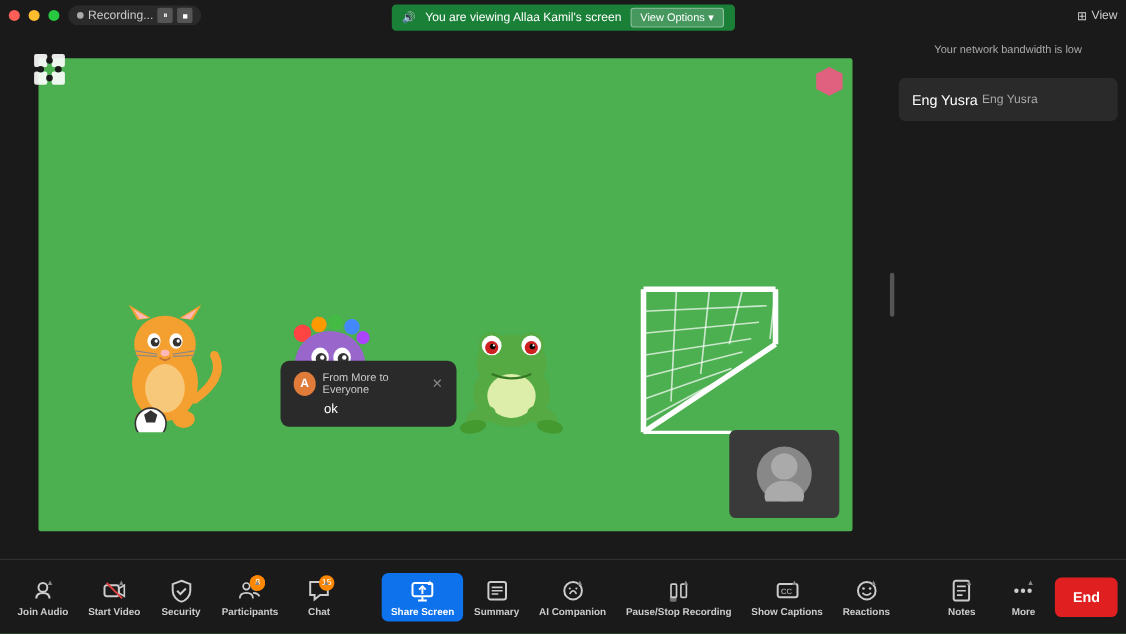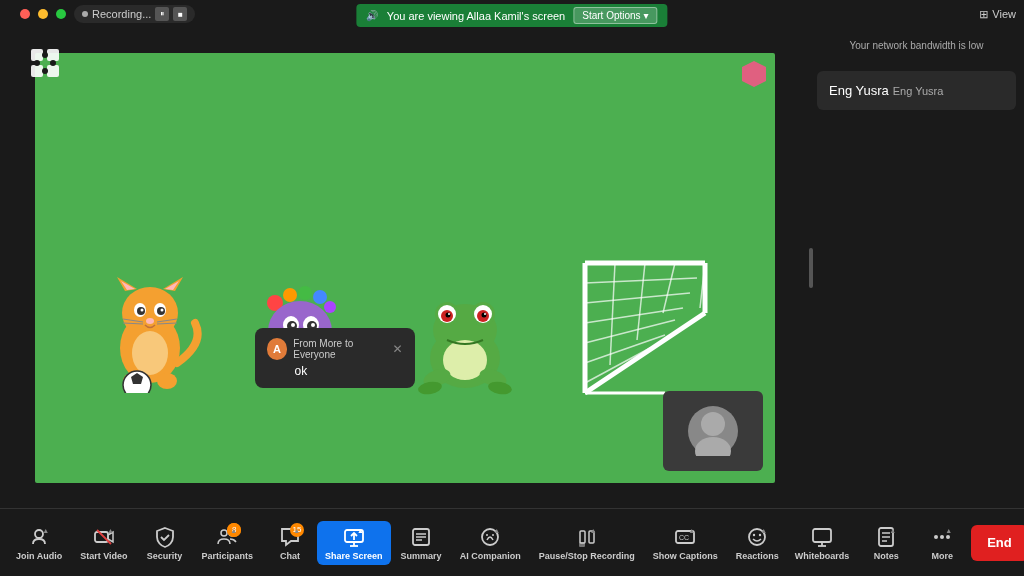--- a/index.html
+++ b/index.html
@@ -9,21 +9,21 @@
       background: #1a1a1a;
       font-family: -apple-system, BlinkMacSystemFont, 'Segoe UI', sans-serif;
       overflow: hidden;
       position: relative;
     }
 
     
     .top-bar {
       position: absolute;
       top: 0;
-      left: 12px;
+      left: 0;
       right: 0;
       height: 28px;
       background: #1a1a1a;
       display: flex;
       align-items: center;
       padding: 0 8px;
       z-index: 10;
     }
     .top-bar-left {
       display: flex;
@@ -430,21 +430,21 @@
   <div class="top-bar-right">
     <span>⊞</span>
     <span>View</span>
   </div>
 </div>
 
 <div class="notif-banner">
   <span class="speaker-icon">🔊</span>
   <span>You are viewing Allaa Kamil's screen</span>
   <div class="view-options-btn">
-    <span>Start Options</span>
+    <span>View Options</span>
     <span>▾</span>
   </div>
 </div>
 
 <div class="main-content">
 
   <div class="screen-share">
     <div class="screen-frame">
 
       <div class="puzzle-icon">
@@ -770,30 +770,20 @@
         <span class="toolbar-chevron">▲</span>
       </div>
       <span class="toolbar-label">Reactions</span>
     </div>
 
   </div>
 
   <div class="toolbar-group">
 
 
-    <div class="toolbar-item">
-      <div class="toolbar-icon">
-        <svg width="22" height="22" viewBox="0 0 22 22" fill="none" xmlns="http://www.w3.org/2000/svg">
-          <rect x="2" y="3" width="18" height="13" rx="2" stroke="#ccc" stroke-width="1.8" fill="none"></rect>
-          <line x1="11" y1="16" x2="11" y2="20" stroke="#ccc" stroke-width="1.8"></line>
-          <line x1="7" y1="20" x2="15" y2="20" stroke="#ccc" stroke-width="1.8"></line>
-        </svg>
-      </div>
-      <span class="toolbar-label">Whiteboards</span>
-    </div>
 
     <div class="toolbar-item">
       <div class="toolbar-icon">
         <svg width="22" height="22" viewBox="0 0 22 22" fill="none" xmlns="http://www.w3.org/2000/svg">
           <rect x="4" y="2" width="14" height="18" rx="2" stroke="#ccc" stroke-width="1.8" fill="none"></rect>
           <line x1="7" y1="7" x2="15" y2="7" stroke="#ccc" stroke-width="1.5"></line>
           <line x1="7" y1="11" x2="15" y2="11" stroke="#ccc" stroke-width="1.5"></line>
           <line x1="7" y1="15" x2="12" y2="15" stroke="#ccc" stroke-width="1.5"></line>
         </svg>
         <span class="toolbar-chevron">▲</span>

